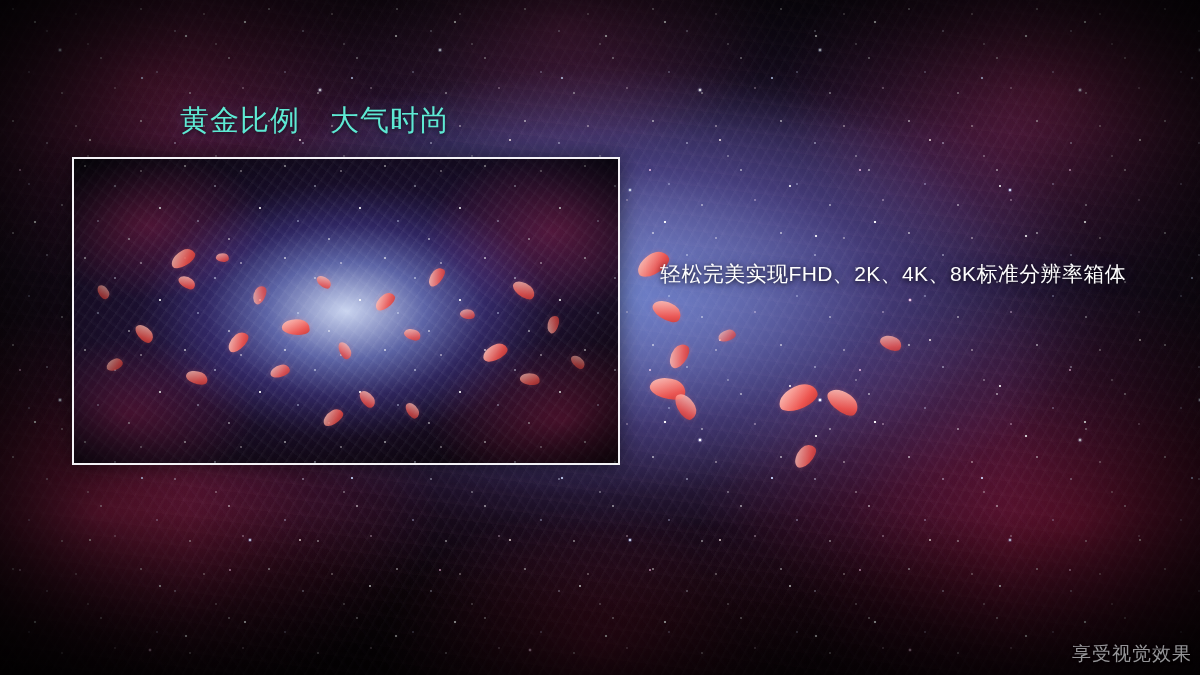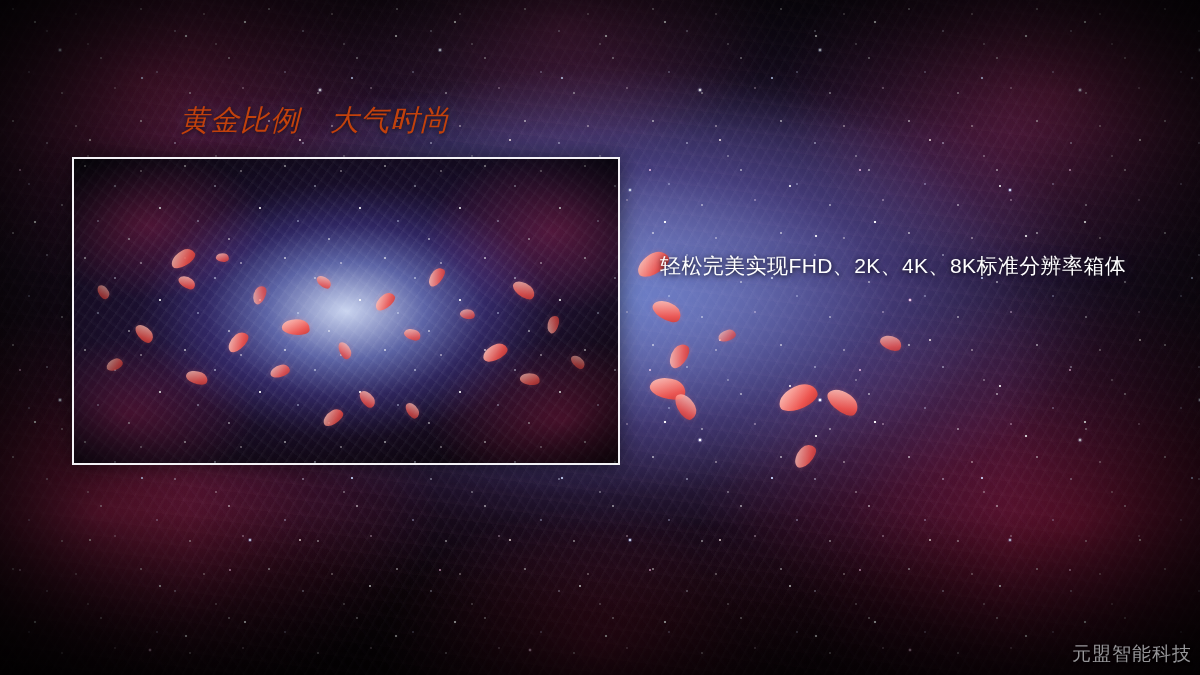--- a/index.html
+++ b/index.html
@@ -102,24 +102,23 @@
     background-size: 380px 350px;
   }
 
   
   .slide-title {
     position: absolute;
     left: 180px;
     top: 101px;
     font-size: 29px;
     letter-spacing: 1px;
-    color: #c2410c;
+    color: #5eead4;
     white-space: pre;
     text-shadow: 0 1px 5px rgba(0,0,0,0.78), 0 0 16px rgba(120,110,190,0.45);
-    font-style: italic;
   }
 
   
   .photo-frame {
     position: absolute;
     left: 72px;
     top: 157px;
     width: 548px;
     height: 308px;
     border: 2px solid #f3f2f6;
@@ -175,21 +174,21 @@
     position: absolute;
     border-radius: 62% 38% 58% 42% / 64% 56% 44% 36%;
     background: linear-gradient(145deg, #ffd9d2 0%, #ff9d93 32%, #f4564f 68%, #c8312f 100%);
     box-shadow: 0 0 5px rgba(255,120,120,0.30);
   }
 
   
   .body-copy {
     position: absolute;
     left: 660px;
-    top: 245px;
+    top: 253px;
     width: 520px;
   }
   .copy-line {
     font-size: 21px;
     line-height: 42px;
     color: #ffffff;
     letter-spacing: 0.4px;
     white-space: nowrap;
     text-shadow: 0 1px 5px rgba(0,0,0,0.85), 0 0 14px rgba(40,30,90,0.55);
   }
@@ -266,15 +265,15 @@
           <div class="petal" style="left: 330px; top: 246px; width: 17px; height: 11px; opacity: 0.78; transform: rotate(62deg);"></div>
         </div>
       <div class="photo-vignette"></div>
     </div>
   </div>
 
   <div class="body-copy">
     <div class="copy-line">轻松完美实现FHD、2K、4K、8K标准分辨率箱体</div>
   </div>
 
-  <div class="watermark">元盟智能科技</div>
+  <div class="watermark">享受视觉效果</div>
 
 </div>
 
 </body></html>

